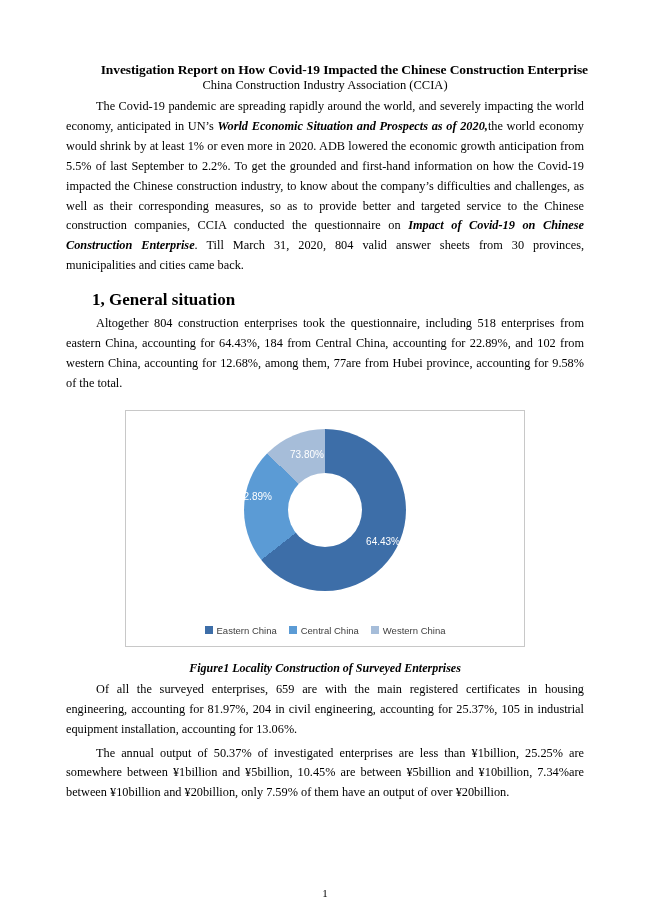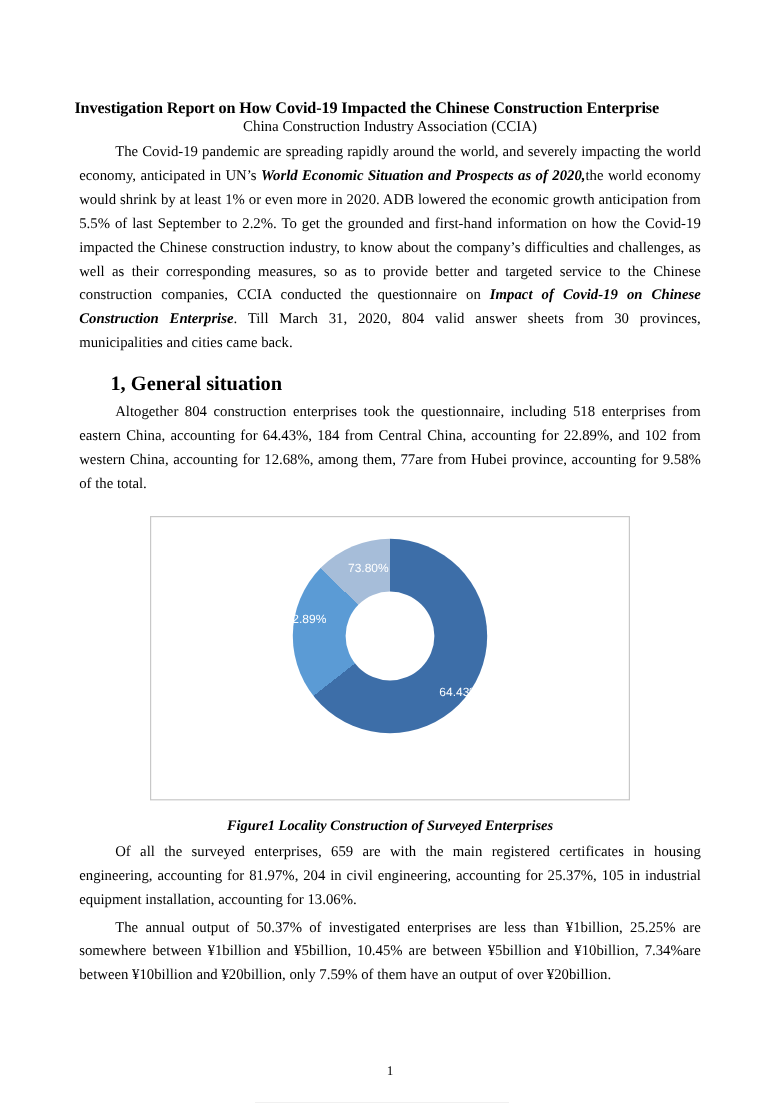--- a/index.html
+++ b/index.html
@@ -16,22 +16,21 @@
     background: #ffffff;
     margin: 0 auto;
     position: relative;
     box-sizing: border-box;
     padding: 62px 62px 20px 62px;
     overflow: hidden;
   }
   .doc-title {
     font-size: 13.5px;
     font-weight: bold;
-    text-align: left;
-    margin-top: 20px;
+    text-align: right;
     letter-spacing: -0.1px;
   }
   .doc-author {
     font-size: 12.5px;
     text-align: center;
   }
   p.body-para {
     font-size: 12.3px;
     line-height: 1.62;
     text-align: justify;
@@ -88,21 +87,21 @@
     background: #ffffff;
     border-radius: 50%;
   }
   .slice-label {
     position: absolute;
     font-family: "Liberation Sans", sans-serif;
     font-size: 10px;
     color: #ffffff;
     white-space: nowrap;
   }
-  .lbl-east { right: 6px; bottom: 28px; }
+  .lbl-east { right: 6px; bottom: 44px; }
   .lbl-central { left: -6px; top: 62px; }
   .lbl-west { left: 46px; top: 20px; }
   .legend {
     position: absolute;
     bottom: 10px;
     left: 0;
     right: 0;
     display: flex;
     justify-content: center;
     align-items: center;
@@ -154,20 +153,34 @@
 
   <div class="figure-box">
     <div class="donut-wrap">
       <div class="donut" id="donut-ring" style="background: conic-gradient(rgb(61, 110, 168) 0deg, rgb(61, 110, 168) 231.95deg, rgb(91, 155, 213) 231.95deg, rgb(91, 155, 213) 314.35deg, rgb(166, 189, 217) 314.35deg, rgb(166, 189, 217) 360deg);">
         <div class="donut-hole"></div>
         <span class="slice-label lbl-east">64.43%</span>
         <span class="slice-label lbl-central">22.89%</span>
         <span class="slice-label lbl-west">73.80%</span>
       </div>
     </div>
+    <div class="legend">
+      <span class="legend-item">
+        <span class="legend-swatch" id="sw0" style="background: rgb(61, 110, 168);"></span>
+        <span>Eastern China</span>
+      </span>
+      <span class="legend-item">
+        <span class="legend-swatch" id="sw1" style="background: rgb(91, 155, 213);"></span>
+        <span>Central China</span>
+      </span>
+      <span class="legend-item">
+        <span class="legend-swatch" id="sw2" style="background: rgb(166, 189, 217);"></span>
+        <span>Western China</span>
+      </span>
+    </div>
   </div>
 
   <div class="figure-caption">Figure1 Locality Construction of Surveyed Enterprises</div>
 
   <p class="body-para para-gap">Of all the surveyed enterprises, 659 are with the main registered certificates in housing engineering, accounting for 81.97%, 204 in civil engineering, accounting for 25.37%, 105 in industrial equipment installation, accounting for 13.06%.</p>
 
   <p class="body-para para-gap">The annual output of 50.37% of investigated enterprises are less than ¥1billion, 25.25% are somewhere between ¥1billion and ¥5billion, 10.45% are between ¥5billion and ¥10billion, 7.34%are between ¥10billion and ¥20billion, only 7.59% of them have an output of over ¥20billion.</p>
 
   <div class="page-number">1</div>
 

